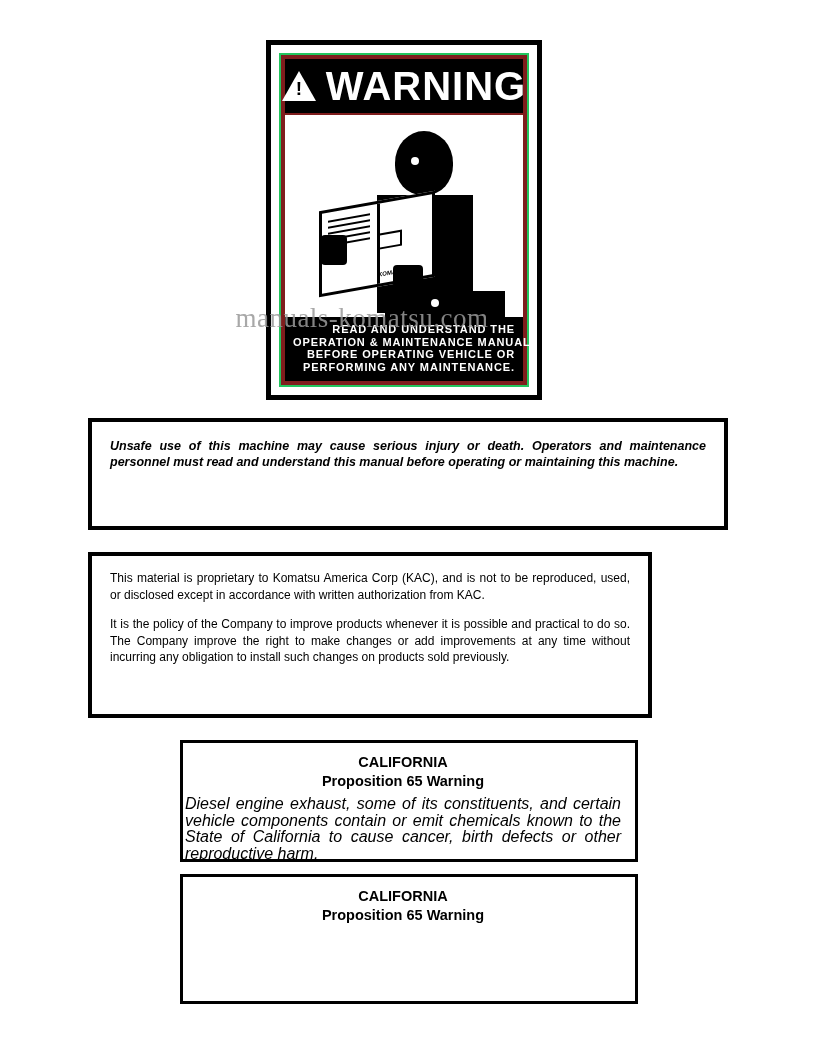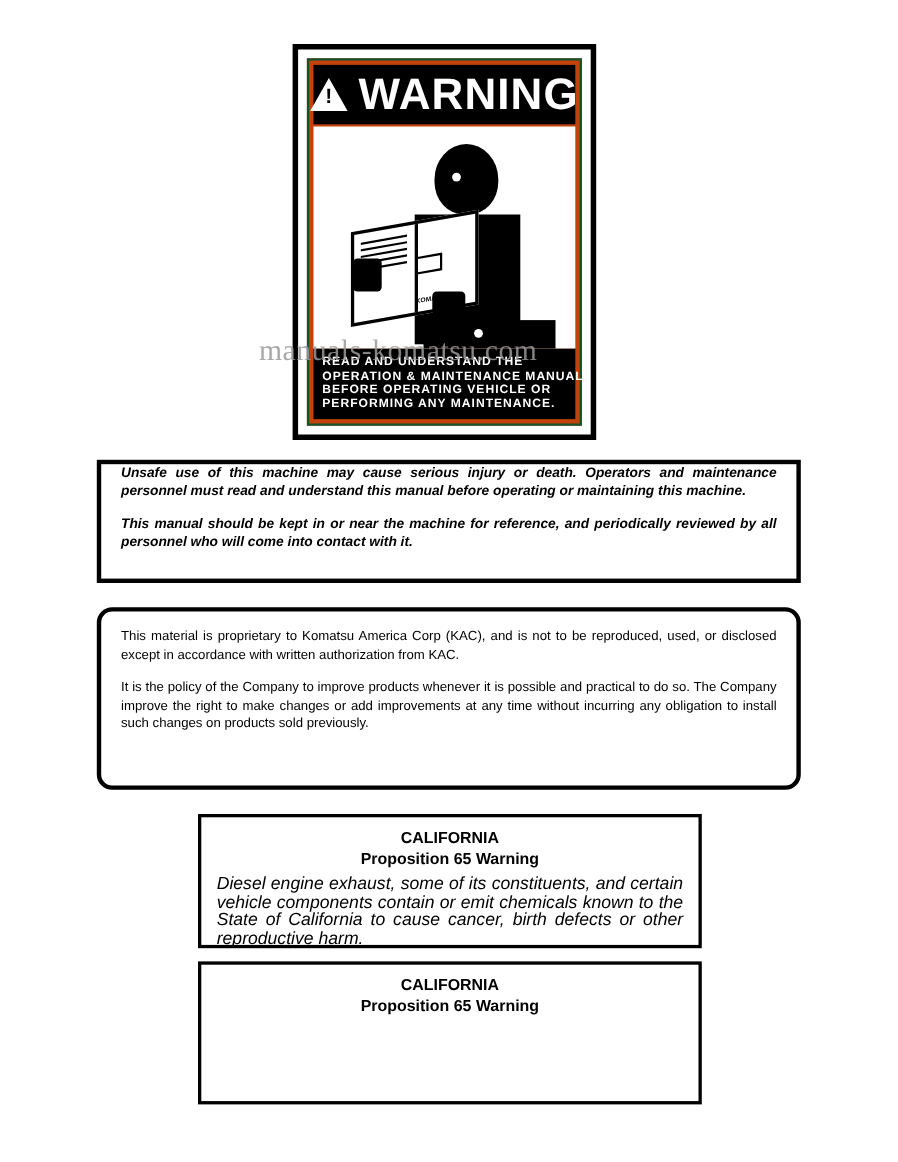--- a/index.html
+++ b/index.html
@@ -26,23 +26,24 @@
     background: #ffffff;
     border: 5px solid #000000;
     box-sizing: border-box;
   }
   .decal-inner {
     position: absolute;
     left: 8px;
     top: 8px;
     right: 8px;
     bottom: 8px;
-    border: 2px solid #14532d;
-    box-sizing: border-box;
-    background: #c2410c;
+    border: 2px solid #22c55e;
+    box-sizing: border-box;
+    background: #7f1d1d;
+    text-align: right;
   }
   .decal-header {
     position: absolute;
     left: 4px;
     top: 4px;
     right: 4px;
     height: 54px;
     background: #000000;
     color: #ffffff;
     display: flex;
@@ -242,54 +243,53 @@
     position: absolute;
     border: 4px solid #000000;
     box-sizing: border-box;
     background: #ffffff;
   }
   #box-unsafe {
     left: 88px;
     top: 418px;
     width: 640px;
     height: 112px;
-    padding: 0 18px 0 18px;
+    padding: 16px 18px 0 18px;
   }
   #box-unsafe p {
     margin: 0 0 14px 0;
     font-family: "Liberation Sans", sans-serif;
     font-style: italic;
     font-weight: bold;
     font-size: 12.5px;
     line-height: 16px;
     text-align: justify;
   }
 
   #box-proprietary {
     left: 88px;
     top: 552px;
-    width: 640px;
+    width: 564px;
     height: 166px;
     padding: 14px 18px 0 18px;
-    border-radius: 14px;
   }
   #box-proprietary p {
     margin: 0 0 13px 0;
     font-family: "Liberation Sans", sans-serif;
     font-size: 12px;
     line-height: 16.5px;
     text-align: justify;
   }
 
   .calbox {
     position: absolute;
     border: 3px solid #000000;
     box-sizing: border-box;
     background: #ffffff;
-    padding: 10px 14px 0 14px;
+    padding: 10px 14px 0 2px;
   }
   #box-cal1 { left: 180px; top: 740px; width: 458px; height: 122px; }
   #box-cal2 { left: 180px; top: 874px; width: 458px; height: 130px; }
   .cal-title {
     text-align: center;
     font-family: "Liberation Sans", sans-serif;
     font-size: 14.5px;
     font-weight: bold;
     line-height: 19px;
   }
@@ -346,21 +346,20 @@
       <div>PERFORMING ANY MAINTENANCE.</div>
     </div>
 
   </div>
 </div>
 
 <div class="watermark">manuals-komatsu.com</div>
 
 <div class="hbox" id="box-unsafe">
   <p>Unsafe use of this machine may cause serious injury or death.  Operators and maintenance personnel must read and understand this manual before operating or maintaining this machine.</p>
-  <p>This manual should be kept in or near the machine for reference, and periodically reviewed by all personnel who will come into contact with it.</p>
 </div>
 
 <div class="hbox" id="box-proprietary">
   <p>This material is proprietary to Komatsu America Corp (KAC), and is not to be reproduced, used, or disclosed except in accordance with written authorization from KAC.</p>
   <p>It is the policy of the Company to improve products whenever it is possible and practical to do so. The Company improve the right to make changes or add improvements at any time without incurring any obligation to install such changes on products sold previously.</p>
 </div>
 
 <div class="calbox" id="box-cal1">
   <div class="cal-title">CALIFORNIA</div>
   <div class="cal-title">Proposition 65 Warning</div>

